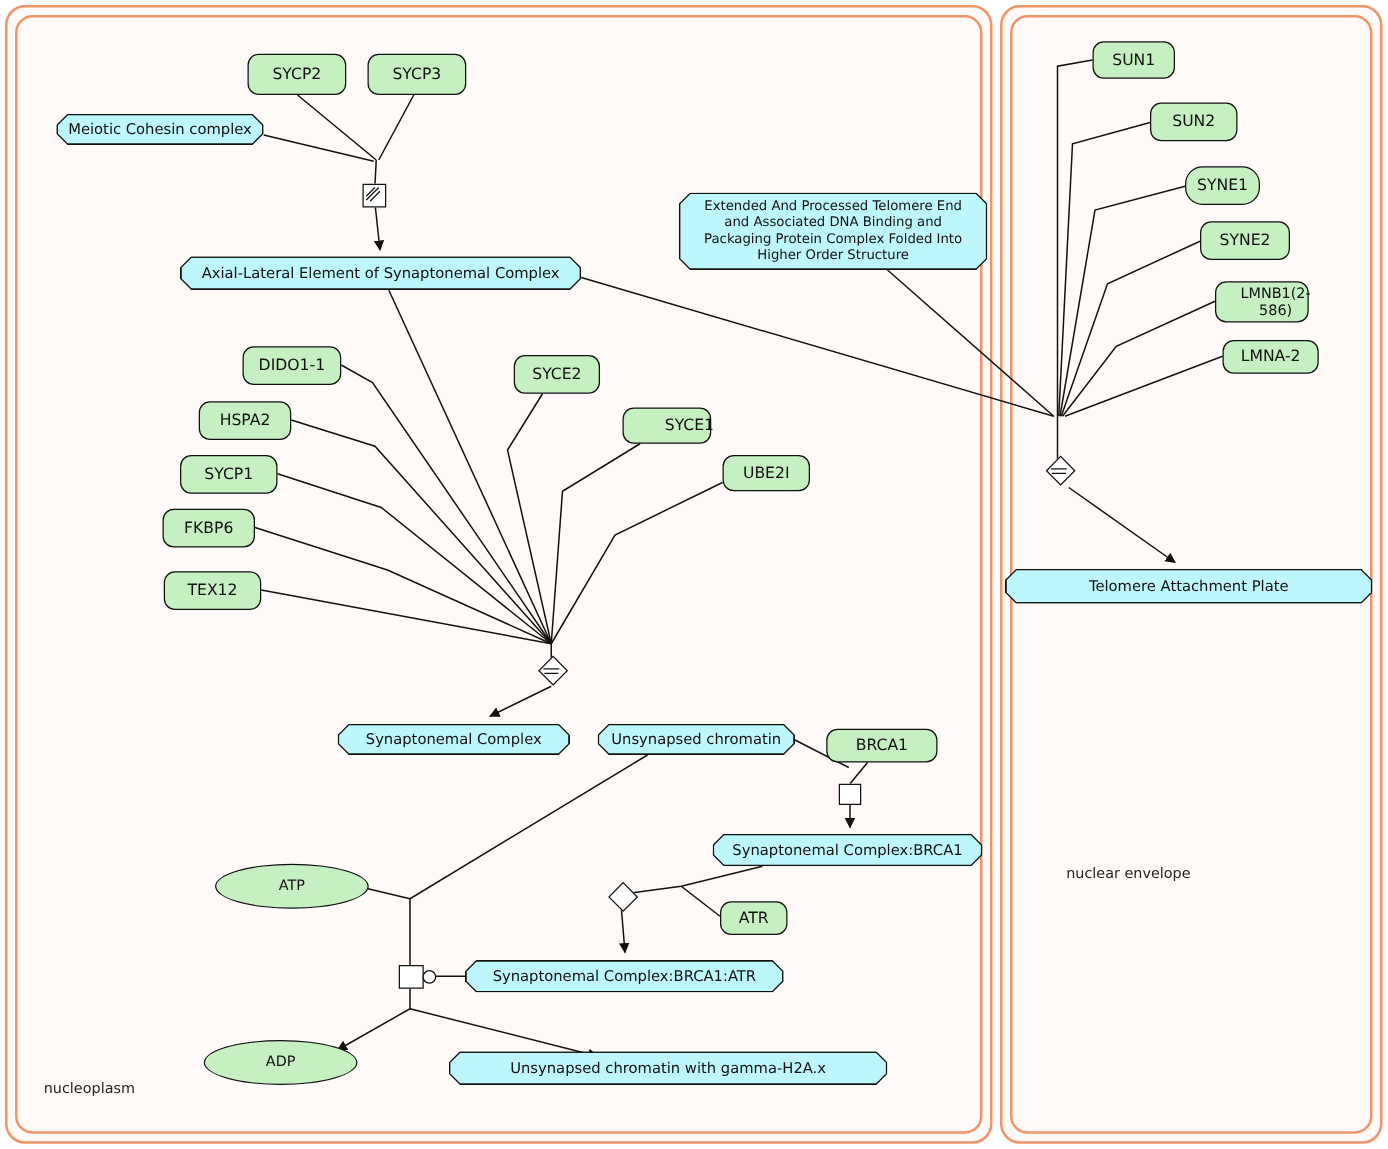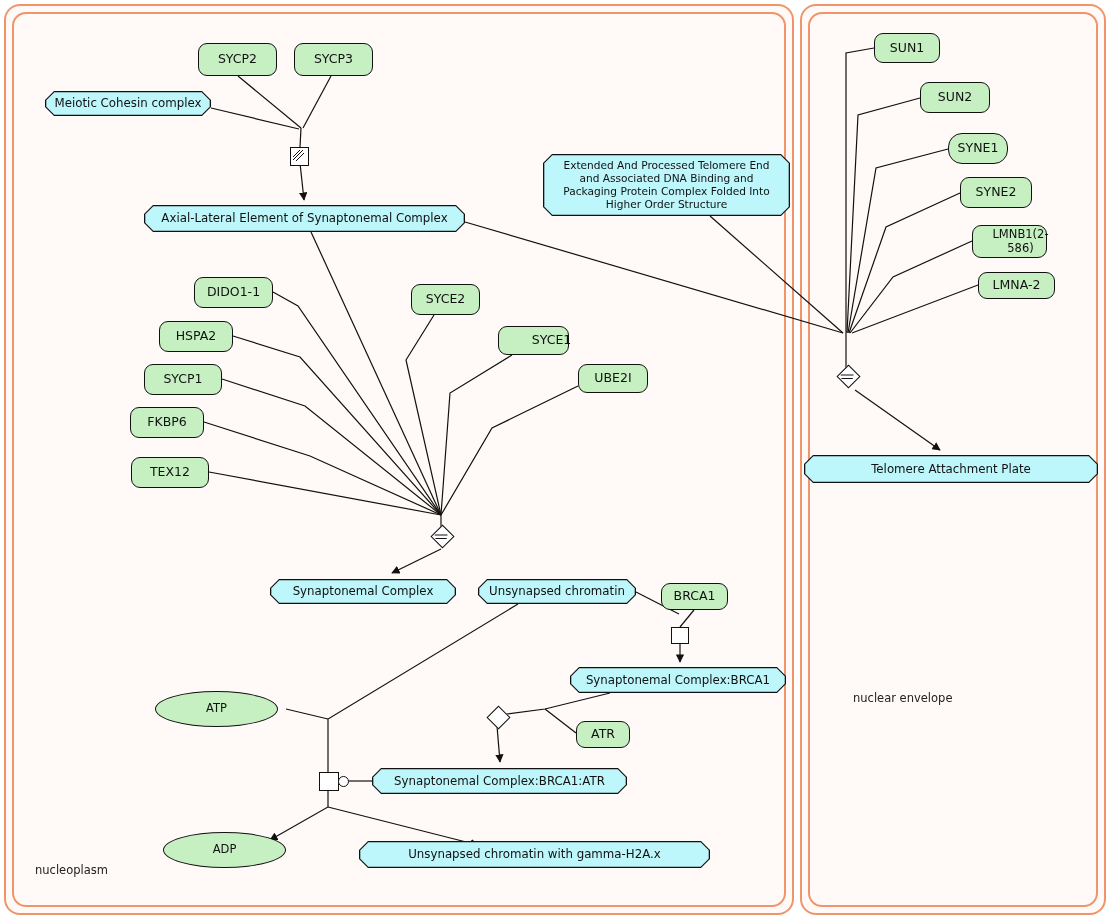--- a/index.html
+++ b/index.html
@@ -156,21 +156,21 @@
   <div class="node gene" style="left:198px;top:43px;width:79px;height:33px;">SYCP2</div>
   <div class="node gene" style="left:294px;top:43px;width:79px;height:33px;">SYCP3</div>
   <div class="node gene" style="left:194px;top:277px;width:79px;height:31px;">DIDO1-1</div>
   <div class="node gene" style="left:159px;top:321px;width:74px;height:31px;">HSPA2</div>
   <div class="node gene" style="left:144px;top:364px;width:78px;height:31px;">SYCP1</div>
   <div class="node gene" style="left:130px;top:407px;width:74px;height:31px;">FKBP6</div>
   <div class="node gene" style="left:131px;top:457px;width:78px;height:31px;">TEX12</div>
   <div class="node gene" style="left:411px;top:284px;width:69px;height:31px;">SYCE2</div>
   <div class="node gene" style="left:498px;top:326px;width:71px;height:29px;padding-left:36px;">SYCE1</div>
   <div class="node gene" style="left:578px;top:364px;width:70px;height:29px;">UBE2I</div>
-  <div class="node gene" style="left:661px;top:583px;width:67px;height:27px;">BRCA1</div>
+  <div class="node gene" style="left:661px;top:583px;width:89px;height:27px;">BRCA1</div>
   <div class="node gene" style="left:576px;top:721px;width:54px;height:27px;">ATR</div>
 
   <div class="complex-wrap" style="left:144px;top:205px;width:321px;height:27px;">
     <div class="complex-inner">Axial-Lateral Element of Synaptonemal Complex</div>
   </div>
 
   <div class="complex-wrap" style="left:45px;top:91px;width:166px;height:25px;">
     <div class="complex-inner">Meiotic Cohesin complex</div>
   </div>
 
@@ -191,21 +191,21 @@
   </div>
 
   <div class="complex-wrap" style="left:372px;top:768px;width:255px;height:26px;">
     <div class="complex-inner">Synaptonemal Complex:BRCA1:ATR</div>
   </div>
 
   <div class="complex-wrap" style="left:359px;top:841px;width:351px;height:27px;">
     <div class="complex-inner">Unsynapsed chromatin with gamma-H2A.x</div>
   </div>
 
-  <div class="node smallmol" style="left:155px;top:691px;width:123px;height:36px;">ATP</div>
+  <div class="node smallmol" style="left:172px;top:691px;width:123px;height:36px;">ATP</div>
   <div class="node smallmol" style="left:163px;top:832px;width:123px;height:36px;">ADP</div>
 
   <div class="node gene" style="left:874px;top:33px;width:66px;height:30px;">SUN1</div>
   <div class="node gene" style="left:920px;top:82px;width:70px;height:31px;">SUN2</div>
   <div class="node gene" style="left:948px;top:133px;width:60px;height:31px;border-radius:14px;">SYNE1</div>
   <div class="node gene" style="left:960px;top:177px;width:72px;height:31px;">SYNE2</div>
   <div class="node gene" style="left:972px;top:225px;width:75px;height:33px;font-size:11.5px;padding-left:22px;">LMNB1(2-586)</div>
   <div class="node gene" style="left:978px;top:272px;width:77px;height:27px;">LMNA-2</div>
 
   <div class="complex-wrap" style="left:804px;top:455px;width:294px;height:28px;">

